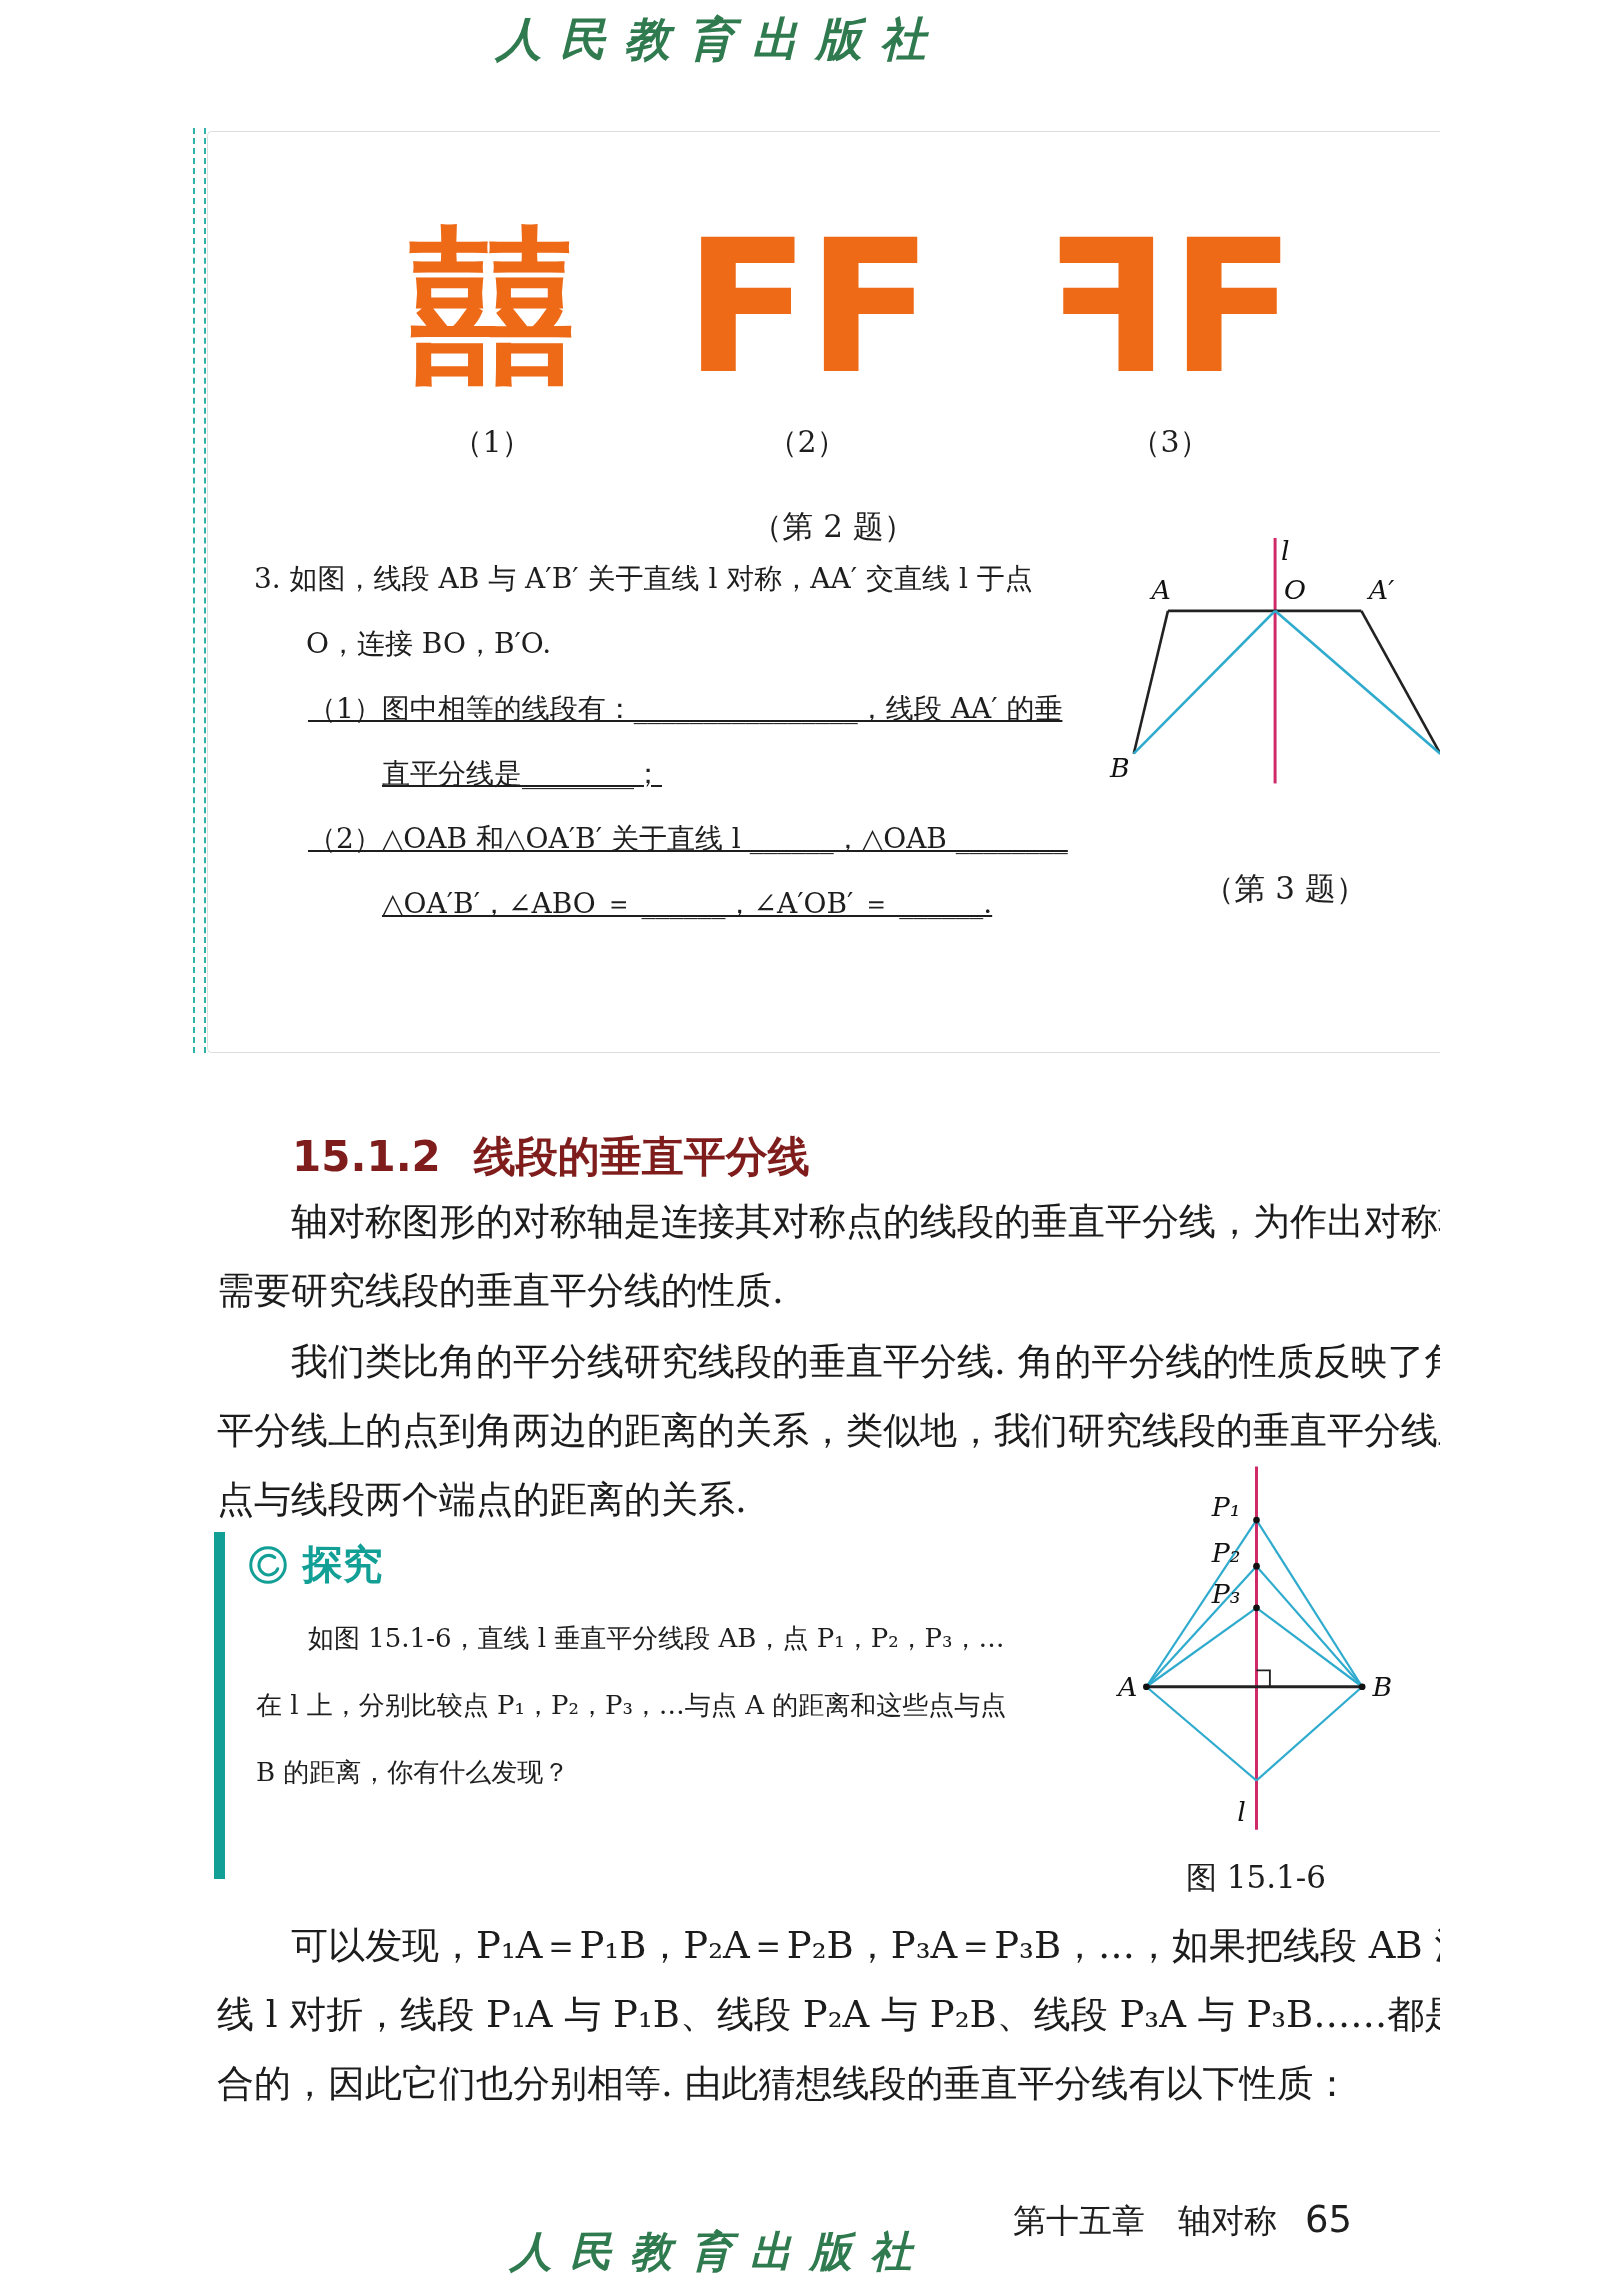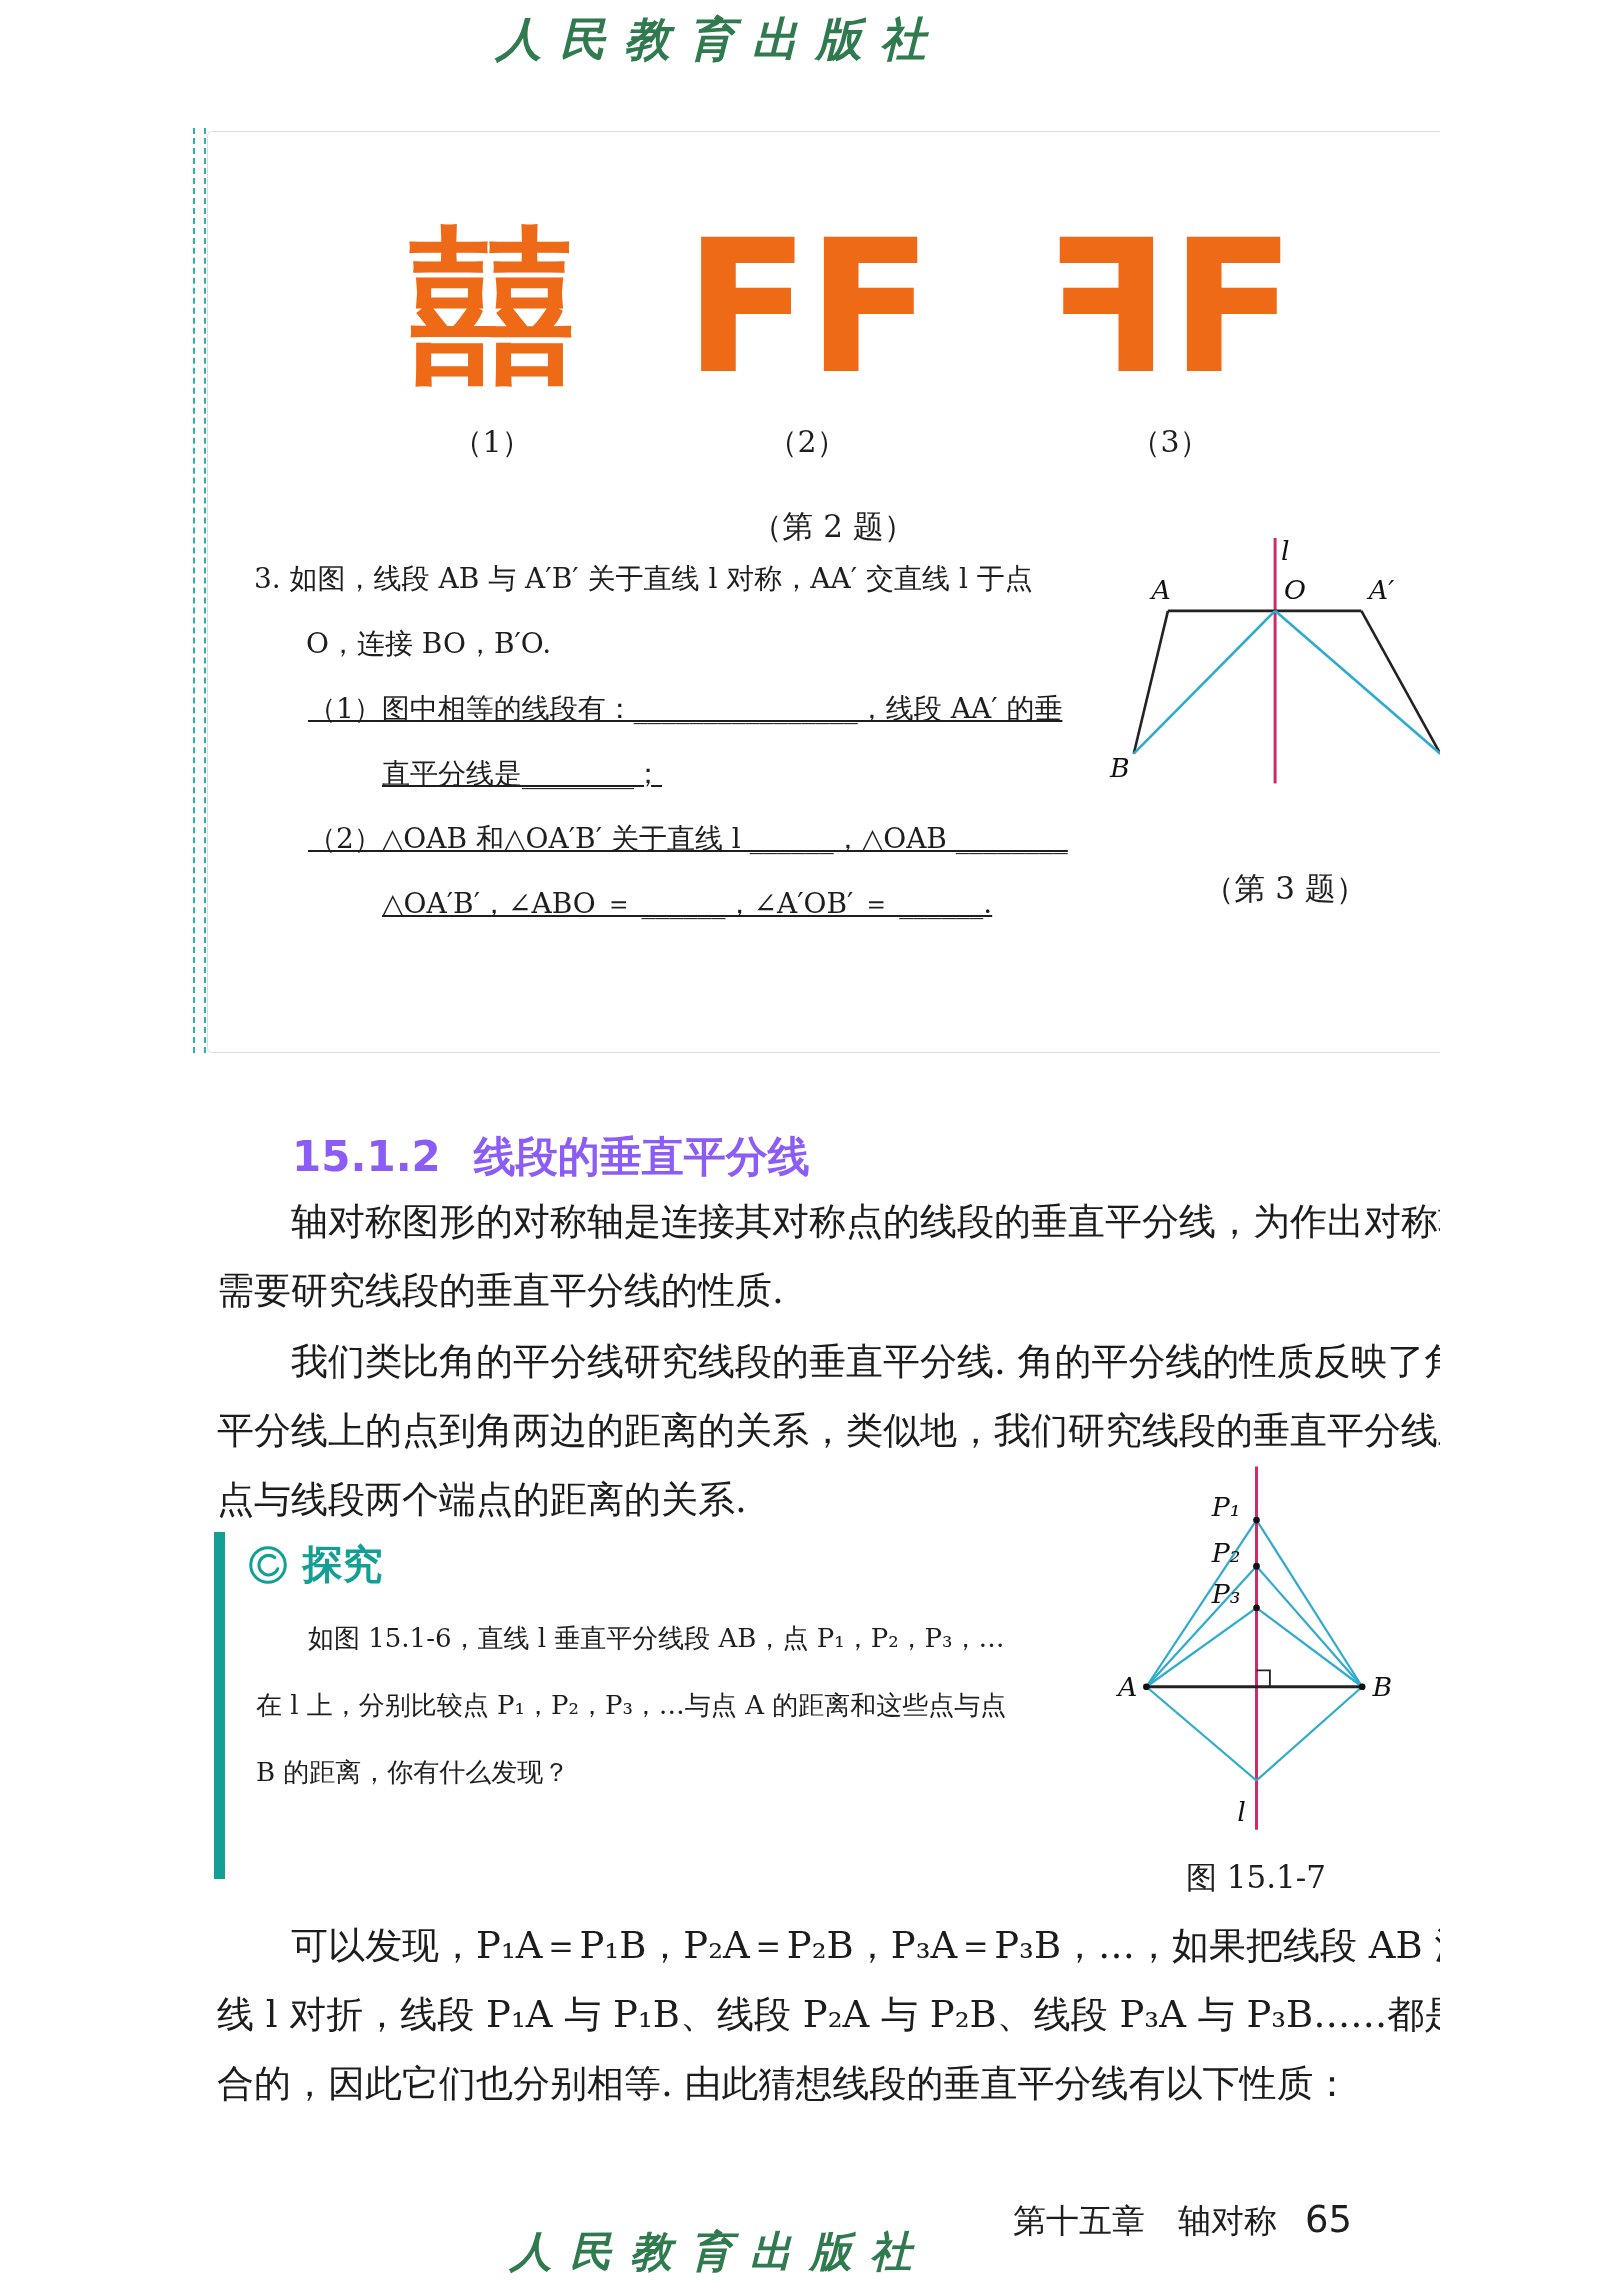--- a/index.html
+++ b/index.html
@@ -35,21 +35,21 @@
 
   .prob3 { position:absolute; left:46px; top:414px; width:833px; font-size:28px; line-height:65px; }
   .prob-intro { padding-left:52px; text-indent:-52px; }
   .prob-item  { margin-left:54px; padding-left:74px; text-indent:-74px;text-decoration:underline; }
 
   .fig3 { position:absolute; left:876px; top:400px; width:402px; text-align:center; }
   .fig3 figcaption { margin-top:28px; font-size:31px; }
 
   
   .sec-heading { position:absolute; left:292px; top:1129px; font-size:42px; font-weight:bold;
-                 color:#8b5cf6; font-family:"DejaVu Sans","Liberation Sans",sans-serif; }
+                 color:#7f1d1d; font-family:"DejaVu Sans","Liberation Sans",sans-serif; }
   .sec-heading .num { margin-right:33px; }
   .body-para { position:absolute; left:217px; width:1310px; font-size:37px; line-height:69px;
                text-indent:2em; color:#1c1c1c; }
   .p1 { top:1187px; } .p2 { top:1327px; } .p3 { top:1911px; }
 
   
   .explore-bar-left { position:absolute; left:214px; top:1532px; width:11px; height:347px; background:#12a096; }
   .explore-head { position:absolute; left:247px; top:1537px; display:flex; align-items:center; gap:13.4px; }
   .explore-icon svg { display:block; }
   .explore-label { font-size:40px; font-weight:bold; color:#12a096;
@@ -165,21 +165,21 @@
       <circle cx="190" cy="196" r="4.5" fill="#111"></circle>
       <circle cx="42" cy="302" r="4.5" fill="#111"></circle>
       <circle cx="332" cy="302" r="4.5" fill="#111"></circle>
       <text class="figtext" x="130" y="72">P₁</text>
       <text class="figtext" x="130" y="134">P₂</text>
       <text class="figtext" x="130" y="190">P₃</text>
       <text class="figtext" x="4" y="314">A</text>
       <text class="figtext" x="346" y="314">B</text>
       <text class="figtext" x="164" y="482">l</text>
     </svg>
-    <figcaption>图 15.1-7</figcaption>
+    <figcaption>图 15.1-6</figcaption>
   </figure>
 
   <p class="body-para p3">可以发现，P₁A＝P₁B，P₂A＝P₂B，P₃A＝P₃B，…，如果把线段 AB 沿直线 l 对折，线段 P₁A 与 P₁B、线段 P₂A 与 P₂B、线段 P₃A 与 P₃B……都是重合的，因此它们也分别相等. 由此猜想线段的垂直平分线有以下性质：</p>
 
   <div class="footer">
     <span class="chapter">第十五章　轴对称</span>
     <span class="pagenum">65</span>
   </div>
 
   <div class="logo logo-bottom">人民教育出版社</div>

